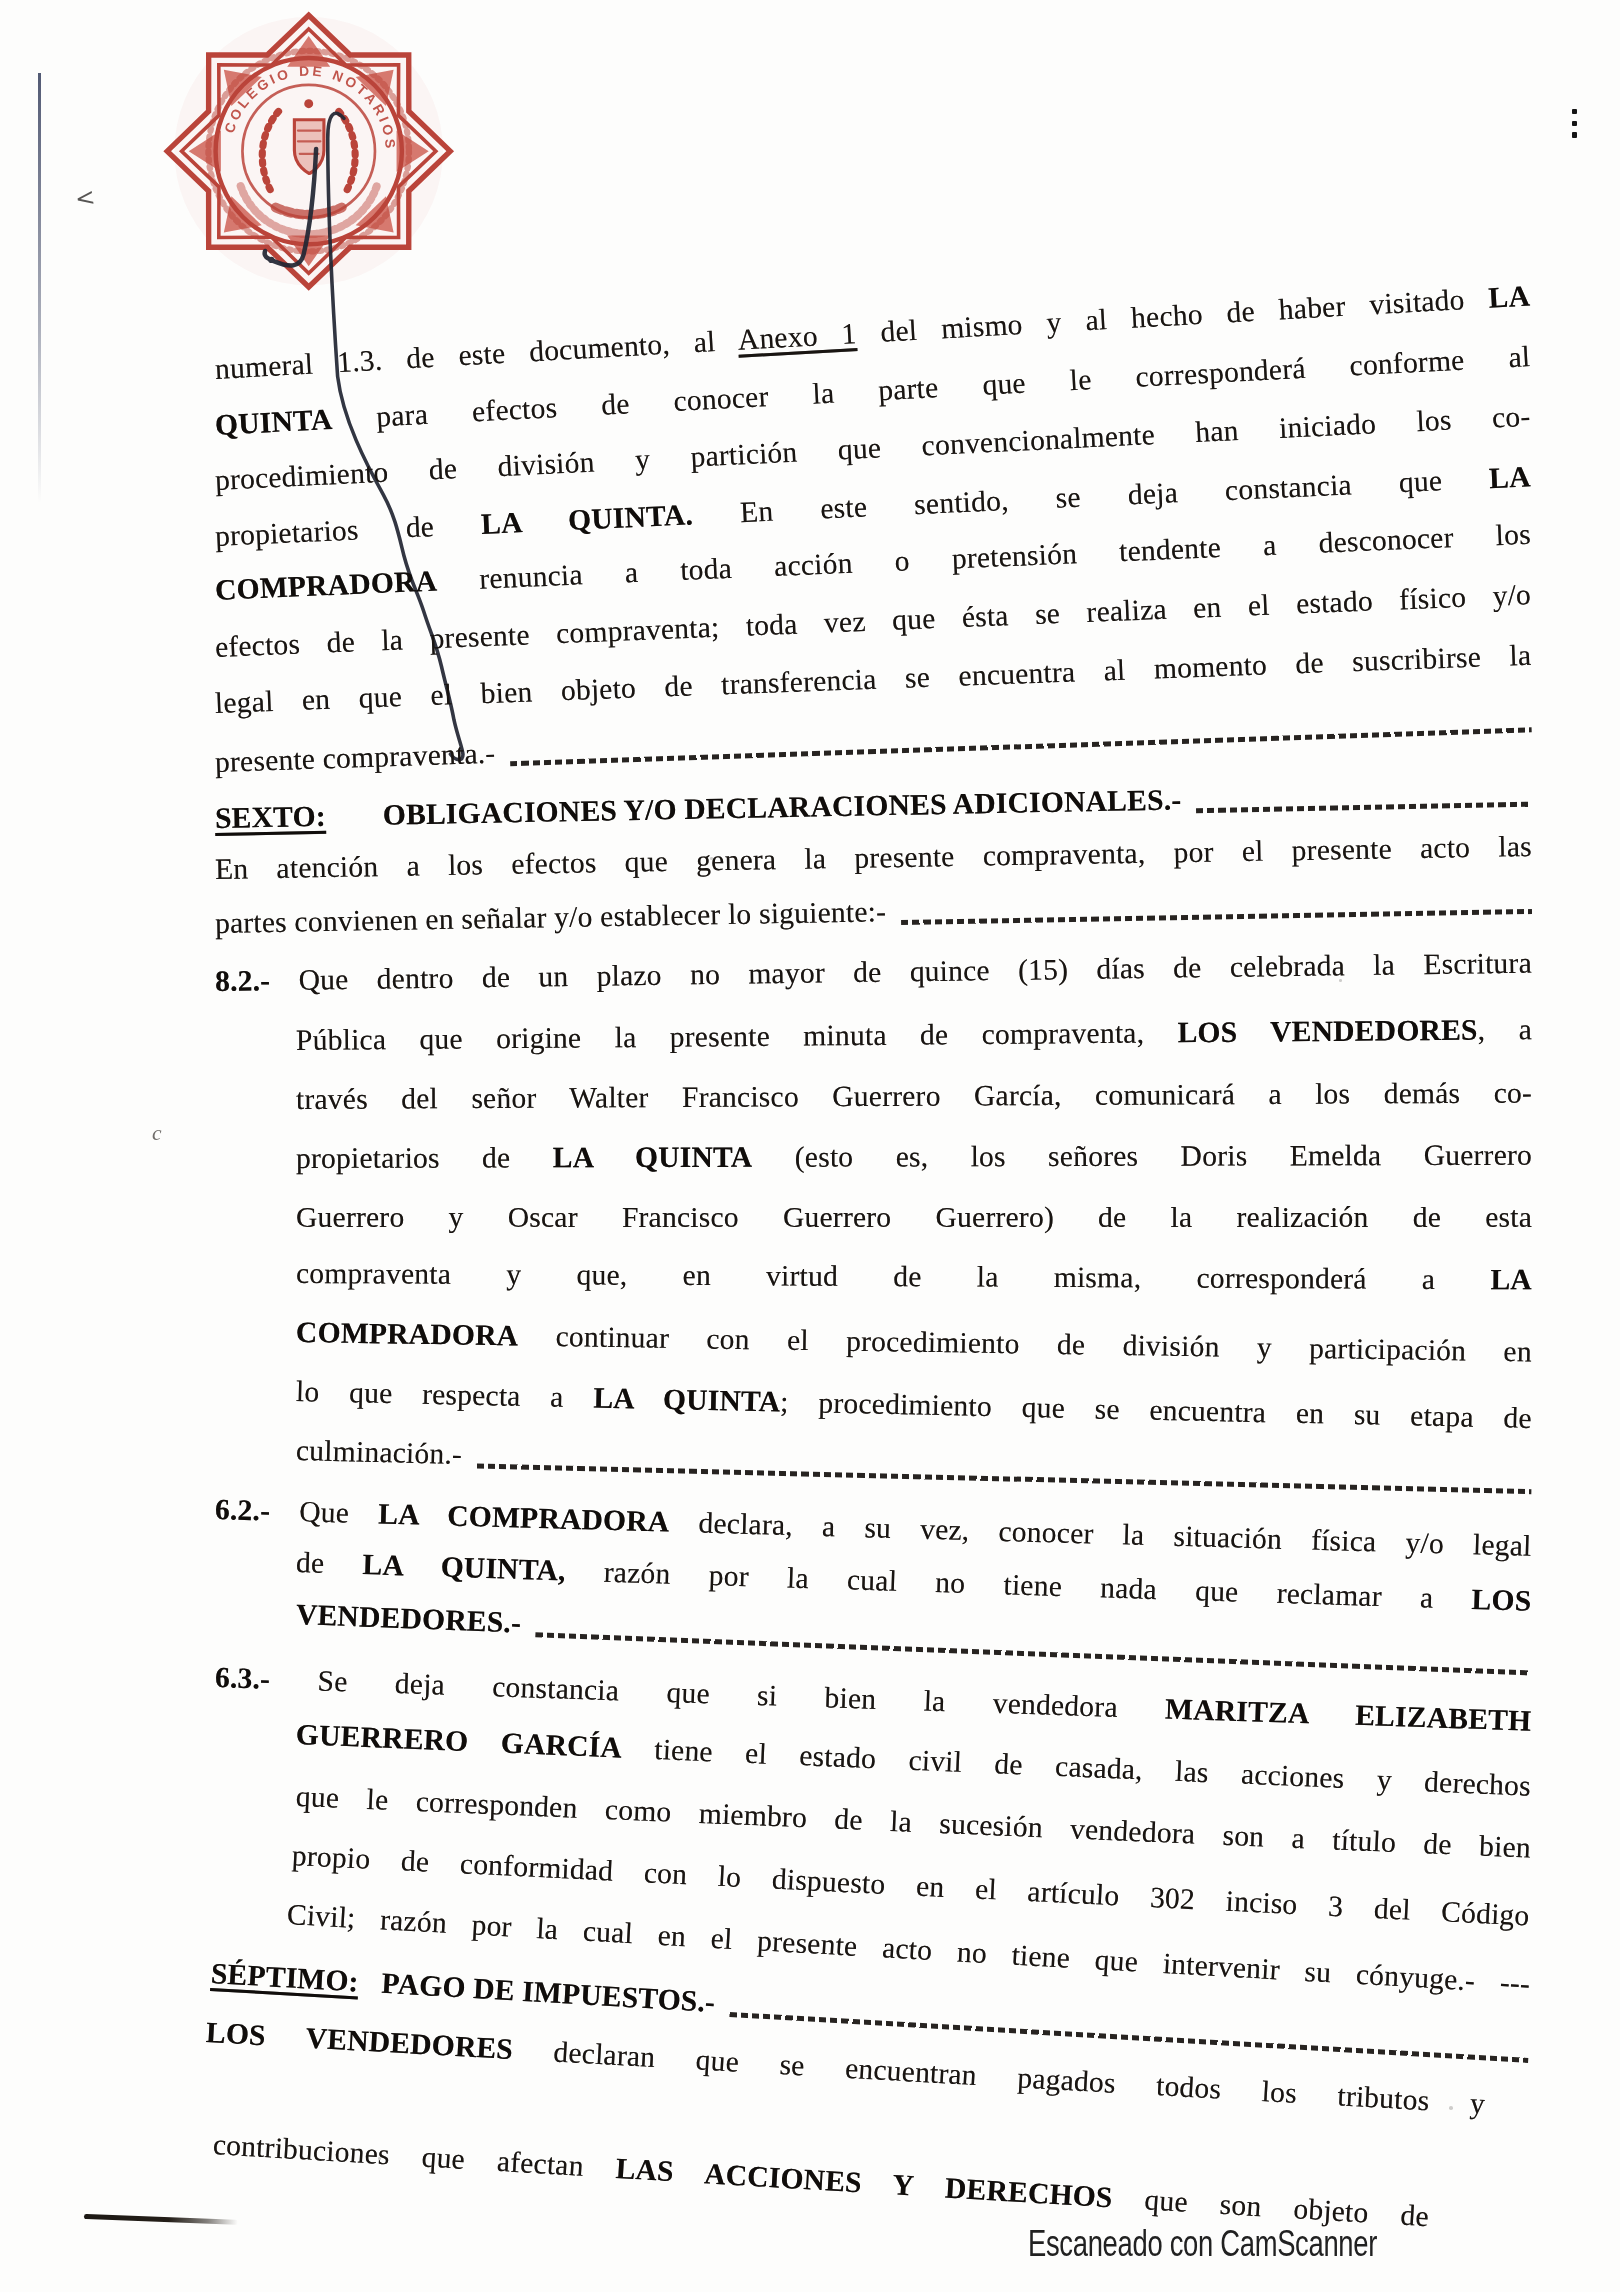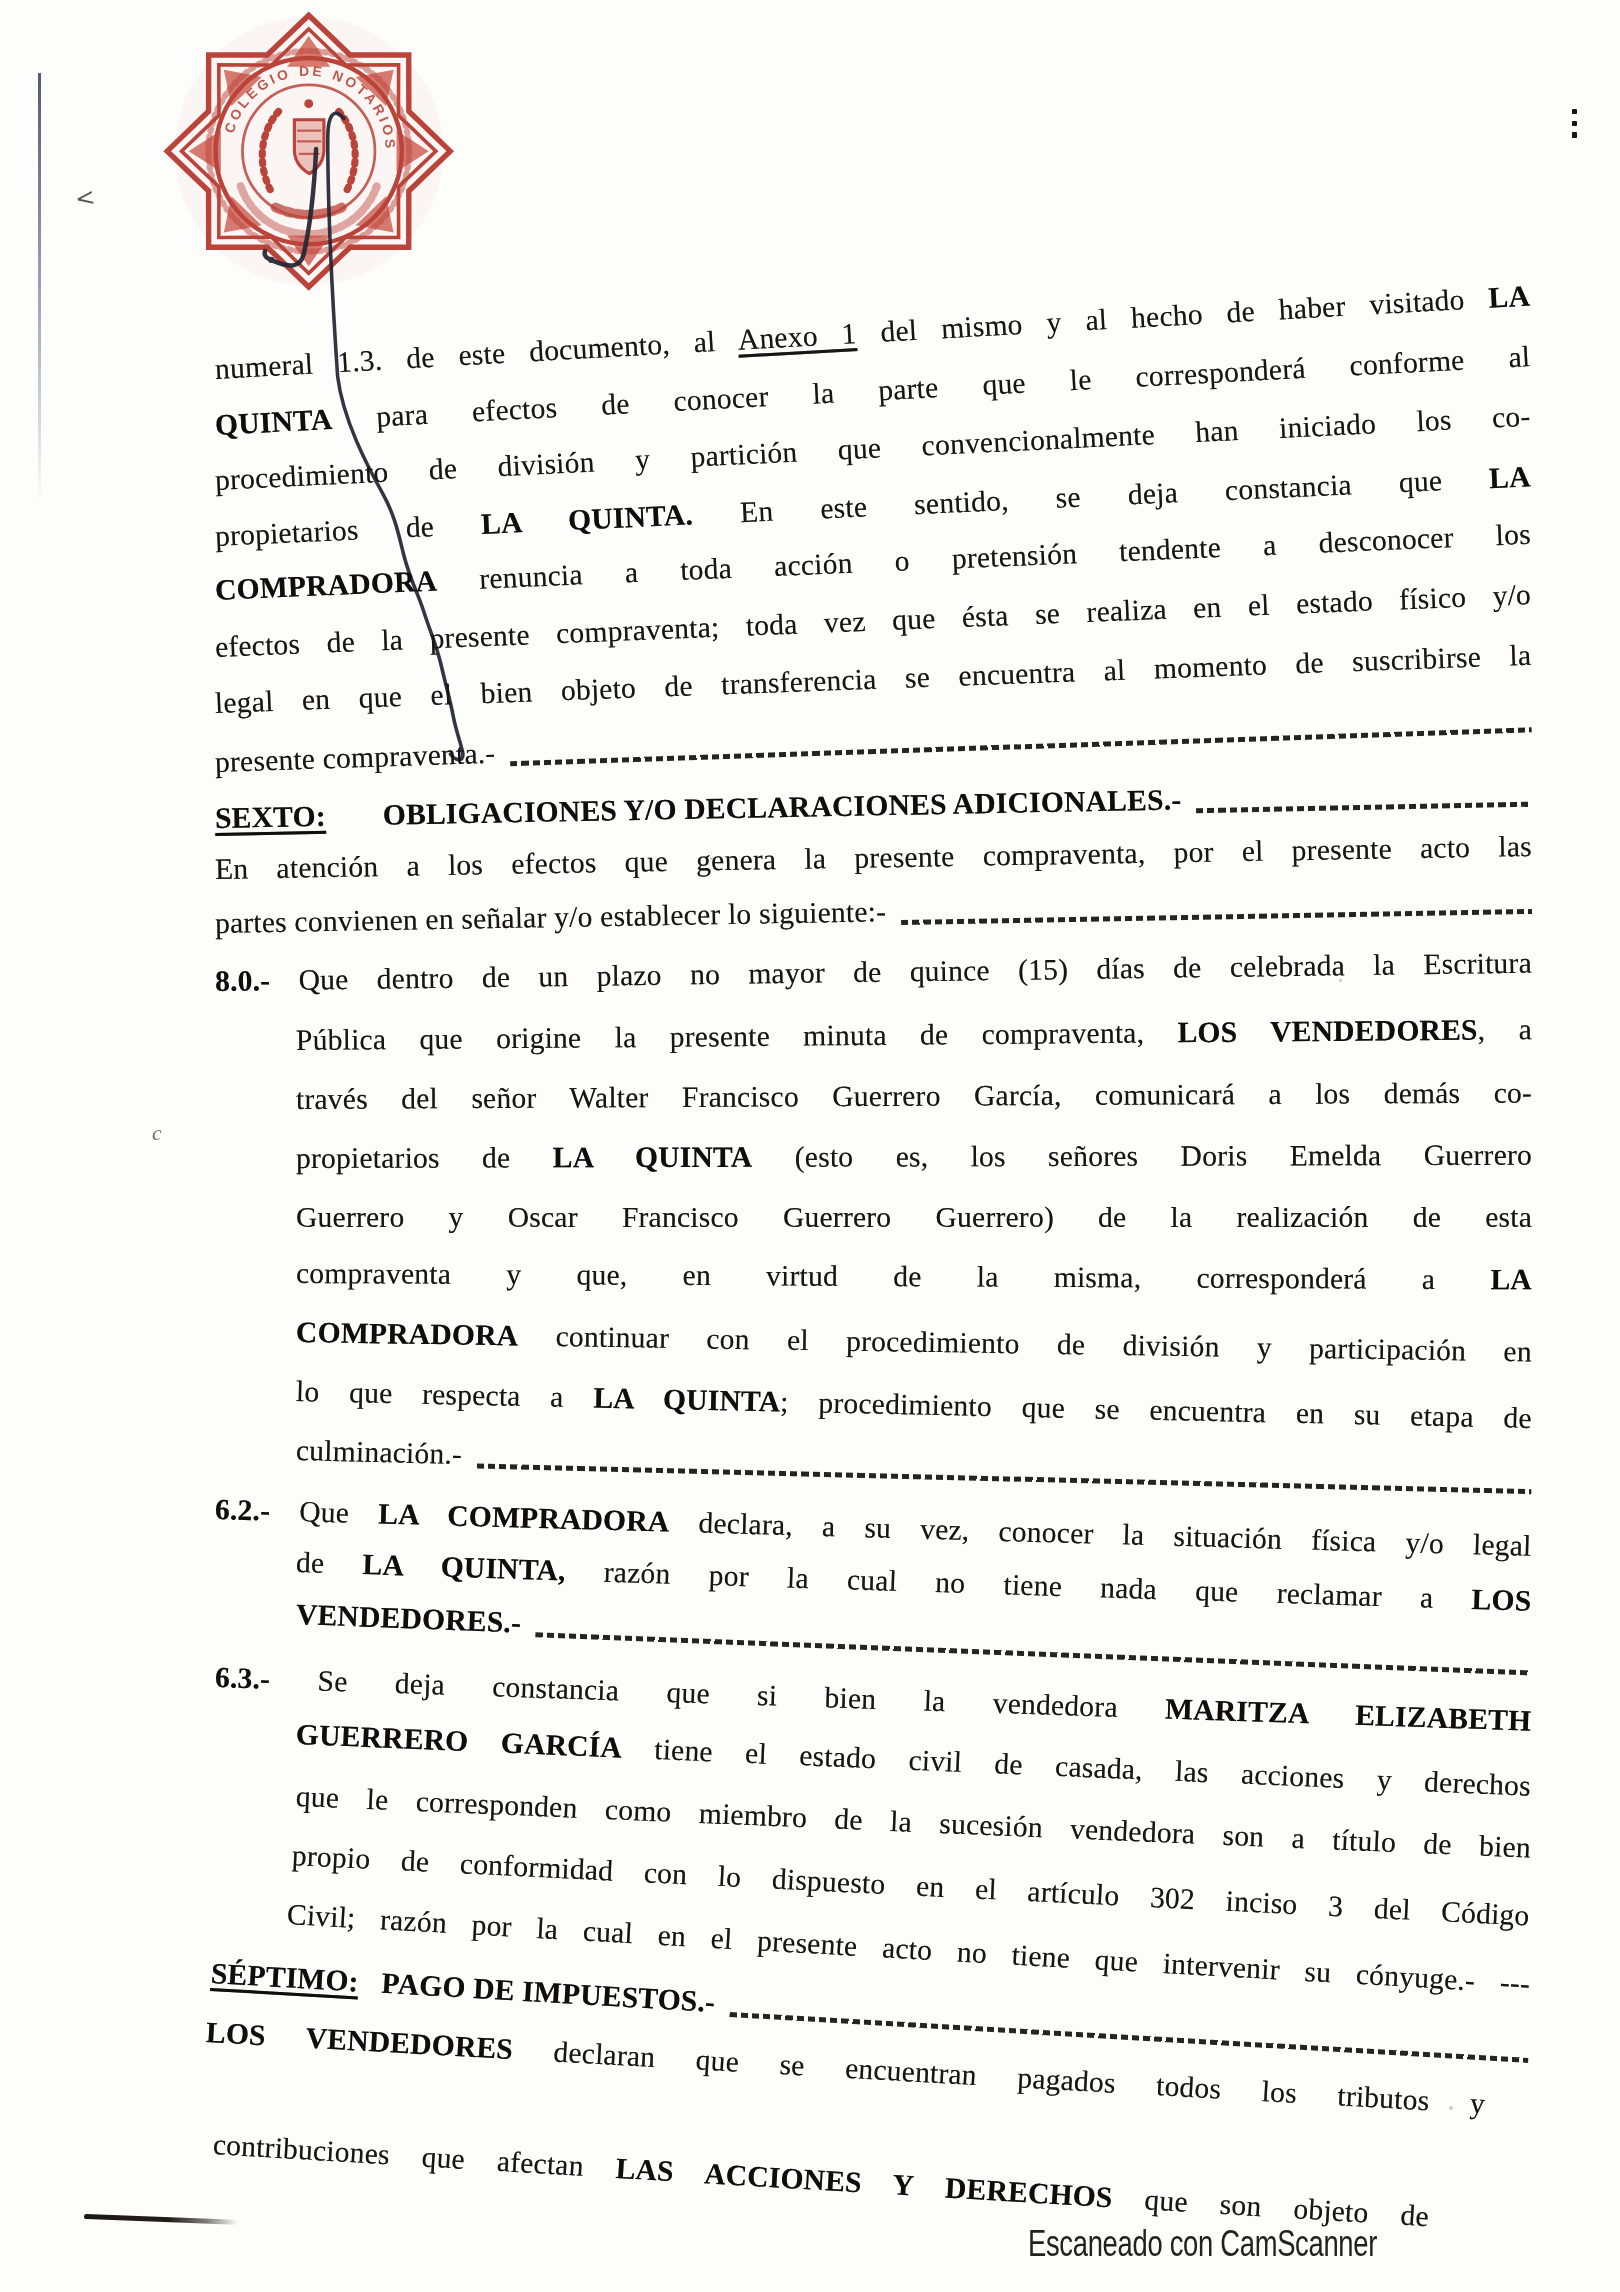--- a/index.html
+++ b/index.html
@@ -113,21 +113,21 @@
         <span class="b u">SEXTO:</span>
         <span class="gap" style="width: 57px;"></span>
         <span class="b ">OBLIGACIONES Y/O DECLARACIONES ADICIONALES.- </span>
         <span class="dashfill"></span>
       </div>
       <div class="line just" style="top: 849px; left: 215px; width: 1317px; transform: rotate(-1deg);"><span class="">En atención a los efectos que genera la presente compraventa, por el presente acto las</span></div>
       <div class="line fill" style="top: 903px; left: 215px; width: 1317px; transform: rotate(-1deg);">
         <span class="">partes convienen en señalar y/o establecer lo siguiente:- </span>
         <span class="dashfill"></span>
       </div>
-      <div class="line just" style="top: 961px; left: 215px; width: 1317px; transform: rotate(-0.8deg);"><span class="b ">8.0.-</span><span class=""> Que dentro de un plazo no mayor de quince (15) días de celebrada la Escritura</span></div>
+      <div class="line just" style="top: 961px; left: 215px; width: 1317px; transform: rotate(-0.8deg);"><span class="b ">8.2.-</span><span class=""> Que dentro de un plazo no mayor de quince (15) días de celebrada la Escritura</span></div>
       <div class="line just" style="top: 1020px; left: 296px; width: 1236px; transform: rotate(-0.5deg);"><span class="">Pública que origine la presente minuta de compraventa, </span><span class="b ">LOS VENDEDORES</span><span class="">, a</span></div>
       <div class="line just" style="top: 1079px; left: 296px; width: 1236px; transform: rotate(-0.3deg);"><span class="">través del señor Walter Francisco Guerrero García, comunicará a los demás co-</span></div>
       <div class="line just" style="top: 1138px; left: 296px; width: 1236px; transform: rotate(-0.15deg);"><span class="">propietarios de </span><span class="b ">LA QUINTA</span><span class=""> (esto es, los señores Doris Emelda Guerrero</span></div>
       <div class="line just" style="top: 1197px; left: 296px; width: 1236px; transform: rotate(0deg);"><span class="">Guerrero y Oscar Francisco Guerrero Guerrero) de la realización de esta</span></div>
       <div class="line just" style="top: 1253px; left: 296px; width: 1236px; transform: rotate(0.3deg);"><span class="">compraventa y que, en virtud de la misma, corresponderá a </span><span class="b ">LA</span></div>
       <div class="line just" style="top: 1312px; left: 296px; width: 1236px; transform: rotate(0.9deg);"><span class="b ">COMPRADORA</span><span class=""> continuar con el procedimiento de división y participación en</span></div>
       <div class="line just" style="top: 1371px; left: 296px; width: 1236px; transform: rotate(1.25deg);"><span class="">lo que respecta a </span><span class="b ">LA QUINTA</span><span class="">; procedimiento que se encuentra en su etapa de</span></div>
       <div class="line fill" style="top: 1430px; left: 296px; width: 1236px; transform: rotate(1.4deg);">
         <span class="">culminación.- </span>
         <span class="dashfill"></span>

